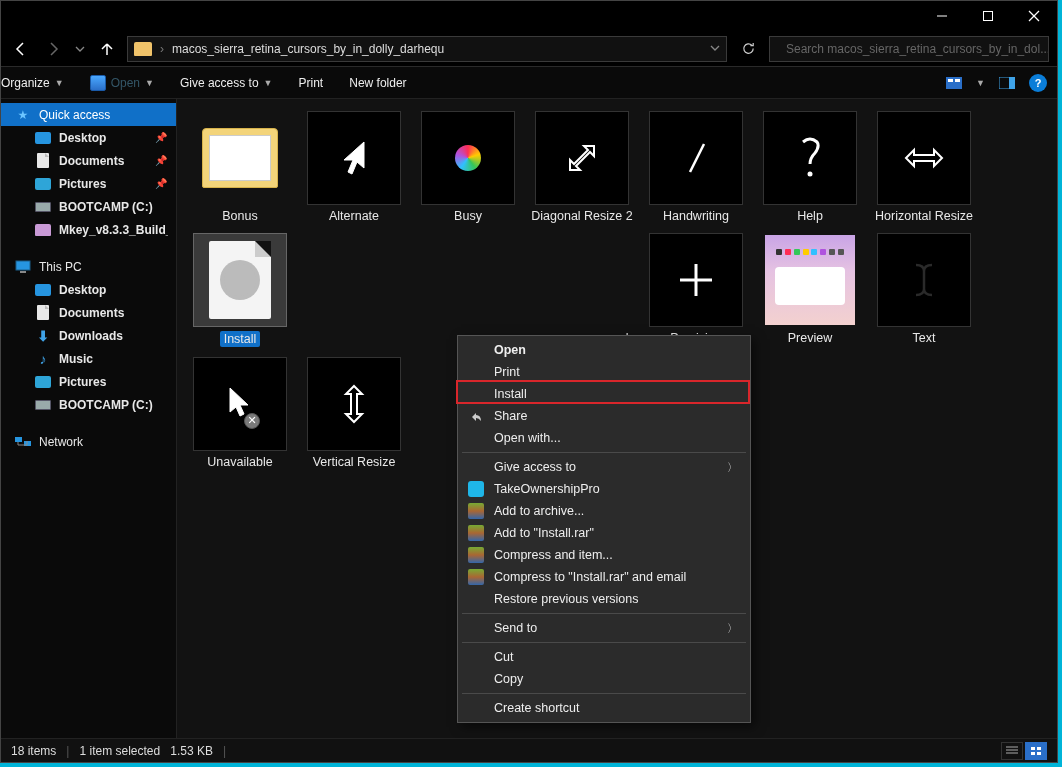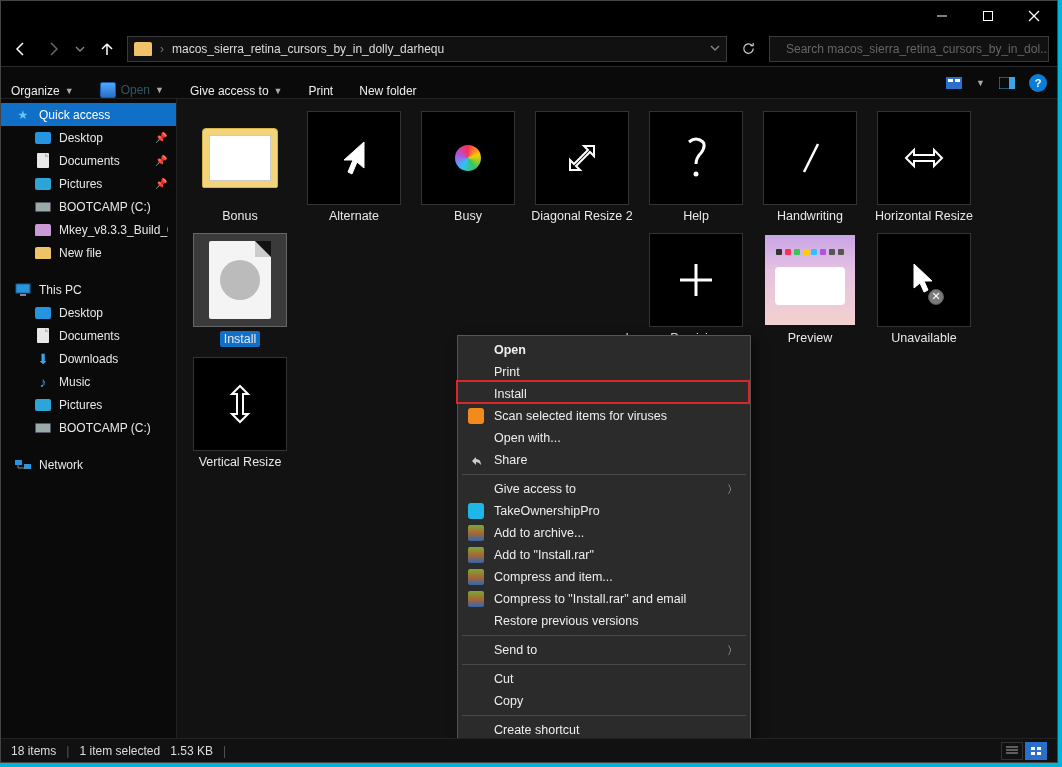--- a/index.html
+++ b/index.html
@@ -87,23 +87,23 @@
     padding: 0 8px;
     color: #666;
     gap: 8px;
     overflow:hidden;
     white-space:nowrap;
   }
   
   .toolbar {
     height: 32px;
     display:flex;
-    align-items:flex-end;
+    align-items:center;
     gap: 26px;
-    padding: 0 10px;
+    padding: 0 0;
     border-bottom: 1px solid #222;
     background: #0a0a0a;
     position: relative;
     color: #eee;
   }
   .toolbar .tb-item { display:flex; align-items:center; gap:5px; }
   .toolbar .tb-caret { font-size:9px; color:#aaa; }
   .openicon {
     width:16px; height:16px;
     display:inline-block;
@@ -138,20 +138,21 @@
     overflow:hidden;
   }
   .sidebar .group { padding: 4px 0 10px 0; }
   .sidebar .row {
     height: 23px;
     display:flex; align-items:center; gap:8px;
     padding: 0 8px 0 14px;
     color:#e8e8e8;
     white-space:nowrap;
     overflow:hidden;
+    font-weight:bold;
   }
   .sidebar .row.head { font-weight:400; }
   .sidebar .row.head.sel {
     background:#1070c8;
     color:#fff;
   }
   .sidebar .row.sub { padding-left: 34px; }
   .sidebar .pin { margin-left:auto; color:#888; font-size:10px; }
   .sidebar .icon {
     width:16px; height:16px; display:flex; align-items:center; justify-content:center;
@@ -467,26 +468,20 @@
               <span class="ic-drive"></span>
             </span>
           <span>BOOTCAMP (C:)</span>
         </div>
         <div class="row sub">
           <span class="icon">
               <span class="ic-fold" style="background:#c99ad6;"></span>
             </span>
           <span style="overflow:hidden;text-overflow:clip;">Mkey_v8.3.3_Build_06122017</span>
         </div>
-        <div class="row sub">
-          <span class="icon">
-              <span class="ic-fold"></span>
-            </span>
-          <span>New file</span>
-        </div>
       </div>
       <div class="group">
         <div class="row head">
           <span class="icon ic-pc">
             <svg width="16" height="14" viewBox="0 0 16 14">
                 <rect x="1" y="1" width="14" height="9" fill="#2695e0" stroke="#1b5e8a"></rect>
                 <rect x="5" y="11" width="6" height="2" fill="#888"></rect>
               </svg>
           </span>
           <span>This PC</span>
@@ -569,35 +564,35 @@
           <div class="thumb">
             <svg width="40" height="40" viewBox="0 0 40 40">
                 <path d="M32 8 L22 8 L26 12 L12 26 L8 22 L8 32 L18 32 L14 28 L28 14 L32 18 Z" fill="none" stroke="#fff" stroke-width="2"></path>
               </svg>
           </div>
           <div class="lbl">Diagonal Resize 2</div>
         </div>
 
         <div class="item">
           <div class="thumb">
+            <svg width="40" height="40" viewBox="0 0 40 40">
+                <line x1="14" y1="34" x2="28" y2="6" stroke="#fff" stroke-width="2.5"></line>
+              </svg>
+          </div>
+          <div class="lbl">Handwriting</div>
+        </div>
+
+        <div class="item">
+          <div class="thumb">
             <svg width="30" height="44" viewBox="0 0 30 44">
                 <path d="M8 6 Q15 0 22 6 Q25 10 20 17 Q15 22 15 28" fill="none" stroke="#fff" stroke-width="3"></path>
                 <circle cx="15" cy="38" r="2.5" fill="#fff"></circle>
               </svg>
           </div>
           <div class="lbl">Help</div>
-        </div>
-
-        <div class="item">
-          <div class="thumb">
-            <svg width="40" height="40" viewBox="0 0 40 40">
-                <line x1="14" y1="34" x2="28" y2="6" stroke="#fff" stroke-width="2.5"></line>
-              </svg>
-          </div>
-          <div class="lbl">Handwriting</div>
         </div>
 
         <div class="item">
           <div class="thumb">
             <svg width="44" height="30" viewBox="0 0 44 30">
                 <path d="M4 15 L12 7 L12 12 L32 12 L32 7 L40 15 L32 23 L32 18 L12 18 L12 23 Z" fill="none" stroke="#fff" stroke-width="2"></path>
               </svg>
           </div>
           <div class="lbl">Horizontal Resize</div>
         </div>
@@ -646,20 +641,28 @@
                   <span></span>
                   <span></span>
                   <span></span>
                   <span></span>
                 </div>
             </div>
           </div>
           <div class="lbl">Preview</div>
         </div>
 
+        <div class="item">
+          <div class="thumb">
+            <svg width="24" height="38" viewBox="0 0 24 38" class="ibeam-dark">
+                <path d="M4 4 Q12 4 12 10 Q12 4 20 4 M12 10 L12 28 M4 34 Q12 34 12 28 Q12 34 20 34" fill="none" stroke="#2a2a2a" stroke-width="2.5"></path>
+              </svg>
+          </div>
+          <div class="lbl">Text</div>
+        </div>
 
         <div class="item">
           <div class="thumb">
             <div class="unavail-cursor">
               <svg width="28" height="34" viewBox="0 0 28 34">
                   <path d="M4 2 L4 26 L10 21 L14 30 L18 28 L14 19 L22 19 Z" fill="#fff" stroke="#fff"></path>
                 </svg>
               <div class="unavail-x">✕</div>
             </div>
           </div>
@@ -681,34 +684,30 @@
         <div class="mi bold">
             <span>Open</span>
           </div>
         <div class="mi">
             <span>Print</span>
           </div>
         <div class="mi">
             <span>Install</span>
           </div>
         <div class="mi">
-          <span class="mi-icon orange"></span>
-          <span>Scan selected items for viruses</span>
-        </div>
-        <div class="mi">
-            <span>Open with...</span>
-          </div>
-        <div class="mi">
           <span class="mi-icon share">
             <svg width="14" height="14" viewBox="0 0 14 14">
                 <path d="M3 8 L7 4 L7 6 Q12 6 12 12 Q10 9 7 9 L7 12 Z" fill="#ccc"></path>
               </svg>
           </span>
           <span>Share</span>
         </div>
+        <div class="mi">
+            <span>Open with...</span>
+          </div>
         <hr>
         <div class="mi">
           <span>Give access to</span>
           <span class="chev">〉</span>
         </div>
         <div class="mi">
           <span class="mi-icon top"></span>
           <span>TakeOwnershipPro</span>
         </div>
         <div class="mi">

